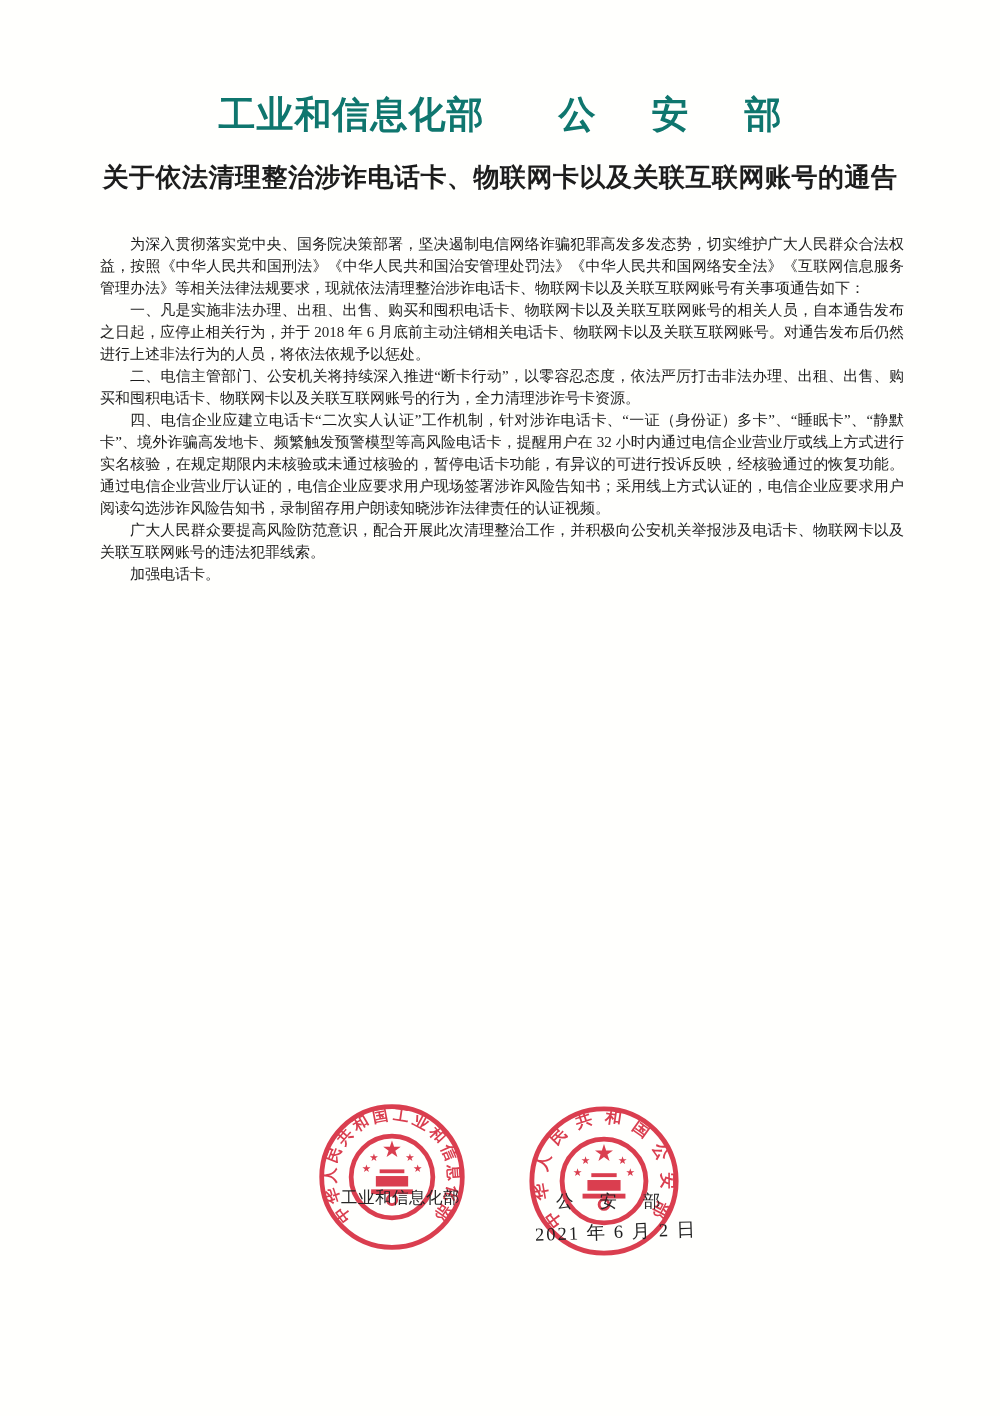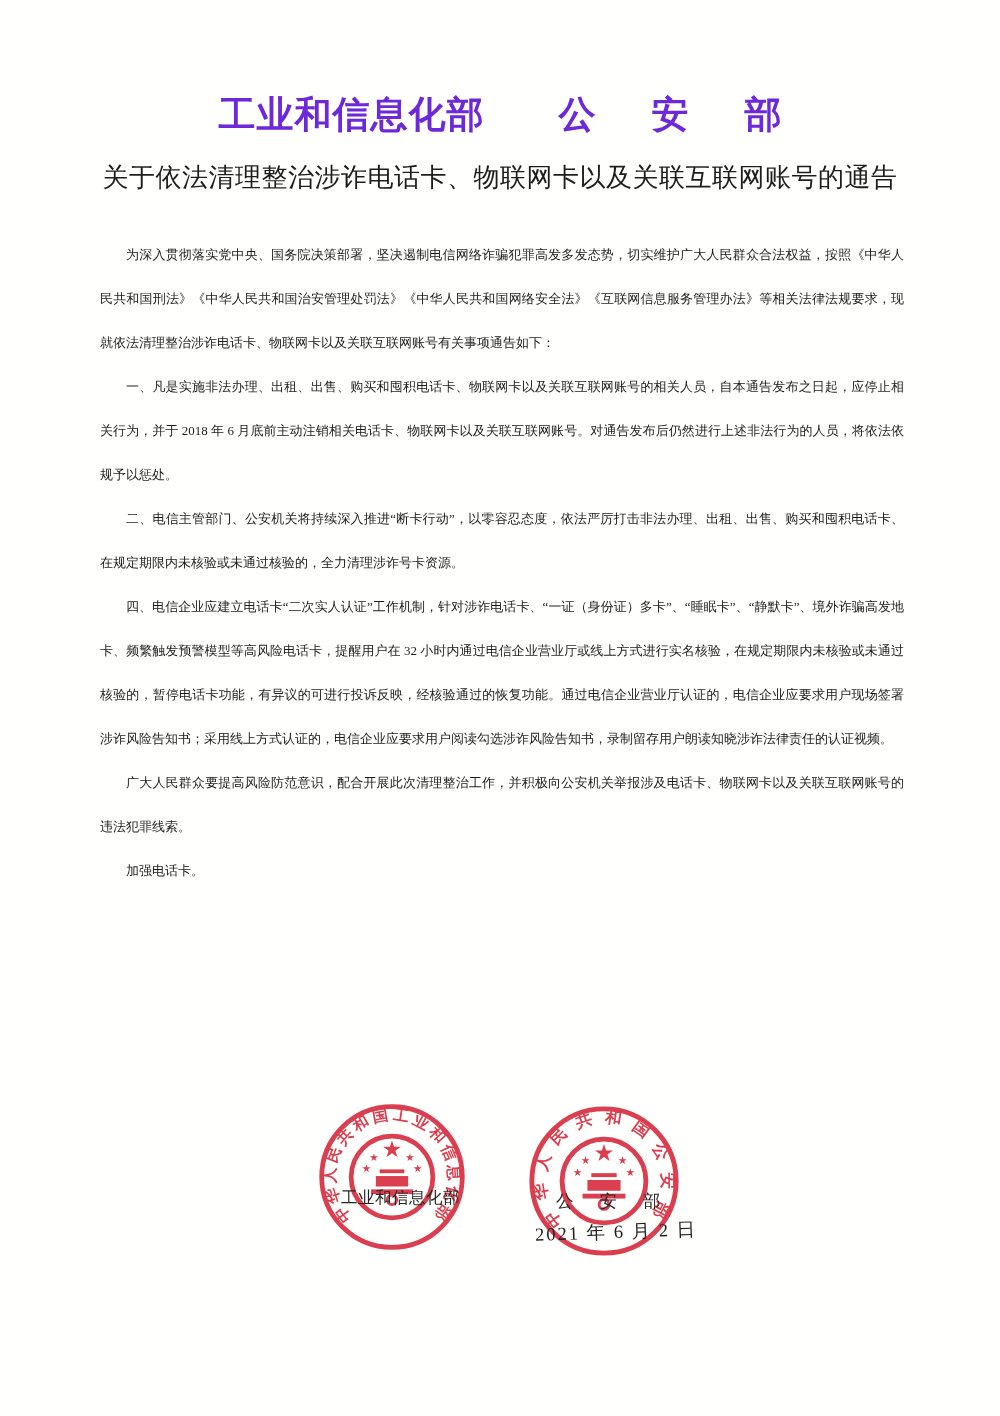--- a/index.html
+++ b/index.html
@@ -11,40 +11,40 @@
     position:relative;
   }
   .page { position:absolute; inset:0; }
 
   
   .agency-line {
     margin-top:90px;
     text-align:center;
     font-size:37px;
     font-weight:700;
-    color:#6d28d9;
+    color:#0f766e;
     white-space:nowrap;
   }
   .agency-left { margin-right:74px; letter-spacing:1px; }
   .agency-right { letter-spacing:56px; margin-right:-56px; }
 
   
   .notice-title {
     margin:20px 60px 0;
     text-align:center;
     font-size:26px;
-    font-weight:400;
+    font-weight:700;
     letter-spacing:0.5px;
   }
 
   
   .body-text {
     margin:38px 96px 0 100px;
-    font-size:13px;
-    line-height:44px;
+    font-size:15px;
+    line-height:22px;
     text-align:justify;
     color:#1c1c1c;
   }
   .body-text p { margin:0; text-indent:2em; }
 
   
   .seal-area { position:absolute; left:0; top:1086px; width:1000px; height:240px; }
   .seal { position:absolute; }
   .seal-miit { left:316px; top:15px; width:152px; height:152px; }
   .seal-mps  { left:526px; top:17px; width:156px; height:156px; }
@@ -71,21 +71,21 @@
 
   <div class="agency-line">
     <span class="agency-left">工业和信息化部</span><span class="agency-right">公安部</span>
   </div>
 
   <h1 class="notice-title">关于依法清理整治涉诈电话卡、物联网卡以及关联互联网账号的通告</h1>
 
   <main class="body-text">
     <p>为深入贯彻落实党中央、国务院决策部署，坚决遏制电信网络诈骗犯罪高发多发态势，切实维护广大人民群众合法权益，按照《中华人民共和国刑法》《中华人民共和国治安管理处罚法》《中华人民共和国网络安全法》《互联网信息服务管理办法》等相关法律法规要求，现就依法清理整治涉诈电话卡、物联网卡以及关联互联网账号有关事项通告如下：</p>
     <p>一、凡是实施非法办理、出租、出售、购买和囤积电话卡、物联网卡以及关联互联网账号的相关人员，自本通告发布之日起，应停止相关行为，并于 2018 年 6 月底前主动注销相关电话卡、物联网卡以及关联互联网账号。对通告发布后仍然进行上述非法行为的人员，将依法依规予以惩处。</p>
-    <p>二、电信主管部门、公安机关将持续深入推进“断卡行动”，以零容忍态度，依法严厉打击非法办理、出租、出售、购买和囤积电话卡、在规定期限内未核验或未通过核验的，全力清理涉诈号卡资源。</p>
+    <p>二、电信主管部门、公安机关将持续深入推进“断卡行动”，以零容忍态度，依法严厉打击非法办理、出租、出售、购买和囤积电话卡、物联网卡以及关联互联网账号的行为，全力清理涉诈号卡资源。</p>
     <p>四、电信企业应建立电话卡“二次实人认证”工作机制，针对涉诈电话卡、“一证（身份证）多卡”、“睡眠卡”、“静默卡”、境外诈骗高发地卡、频繁触发预警模型等高风险电话卡，提醒用户在 32 小时内通过电信企业营业厅或线上方式进行实名核验，在规定期限内未核验或未通过核验的，暂停电话卡功能，有异议的可进行投诉反映，经核验通过的恢复功能。通过电信企业营业厅认证的，电信企业应要求用户现场签署涉诈风险告知书；采用线上方式认证的，电信企业应要求用户阅读勾选涉诈风险告知书，录制留存用户朗读知晓涉诈法律责任的认证视频。</p>
     <p>广大人民群众要提高风险防范意识，配合开展此次清理整治工作，并积极向公安机关举报涉及电话卡、物联网卡以及关联互联网账号的违法犯罪线索。</p>
     <p>加强电话卡。</p>
   </main>
 
   <div class="seal-area">
 
     <div class="seal seal-miit">
       <svg viewBox="0 0 160 160">
         <defs>

